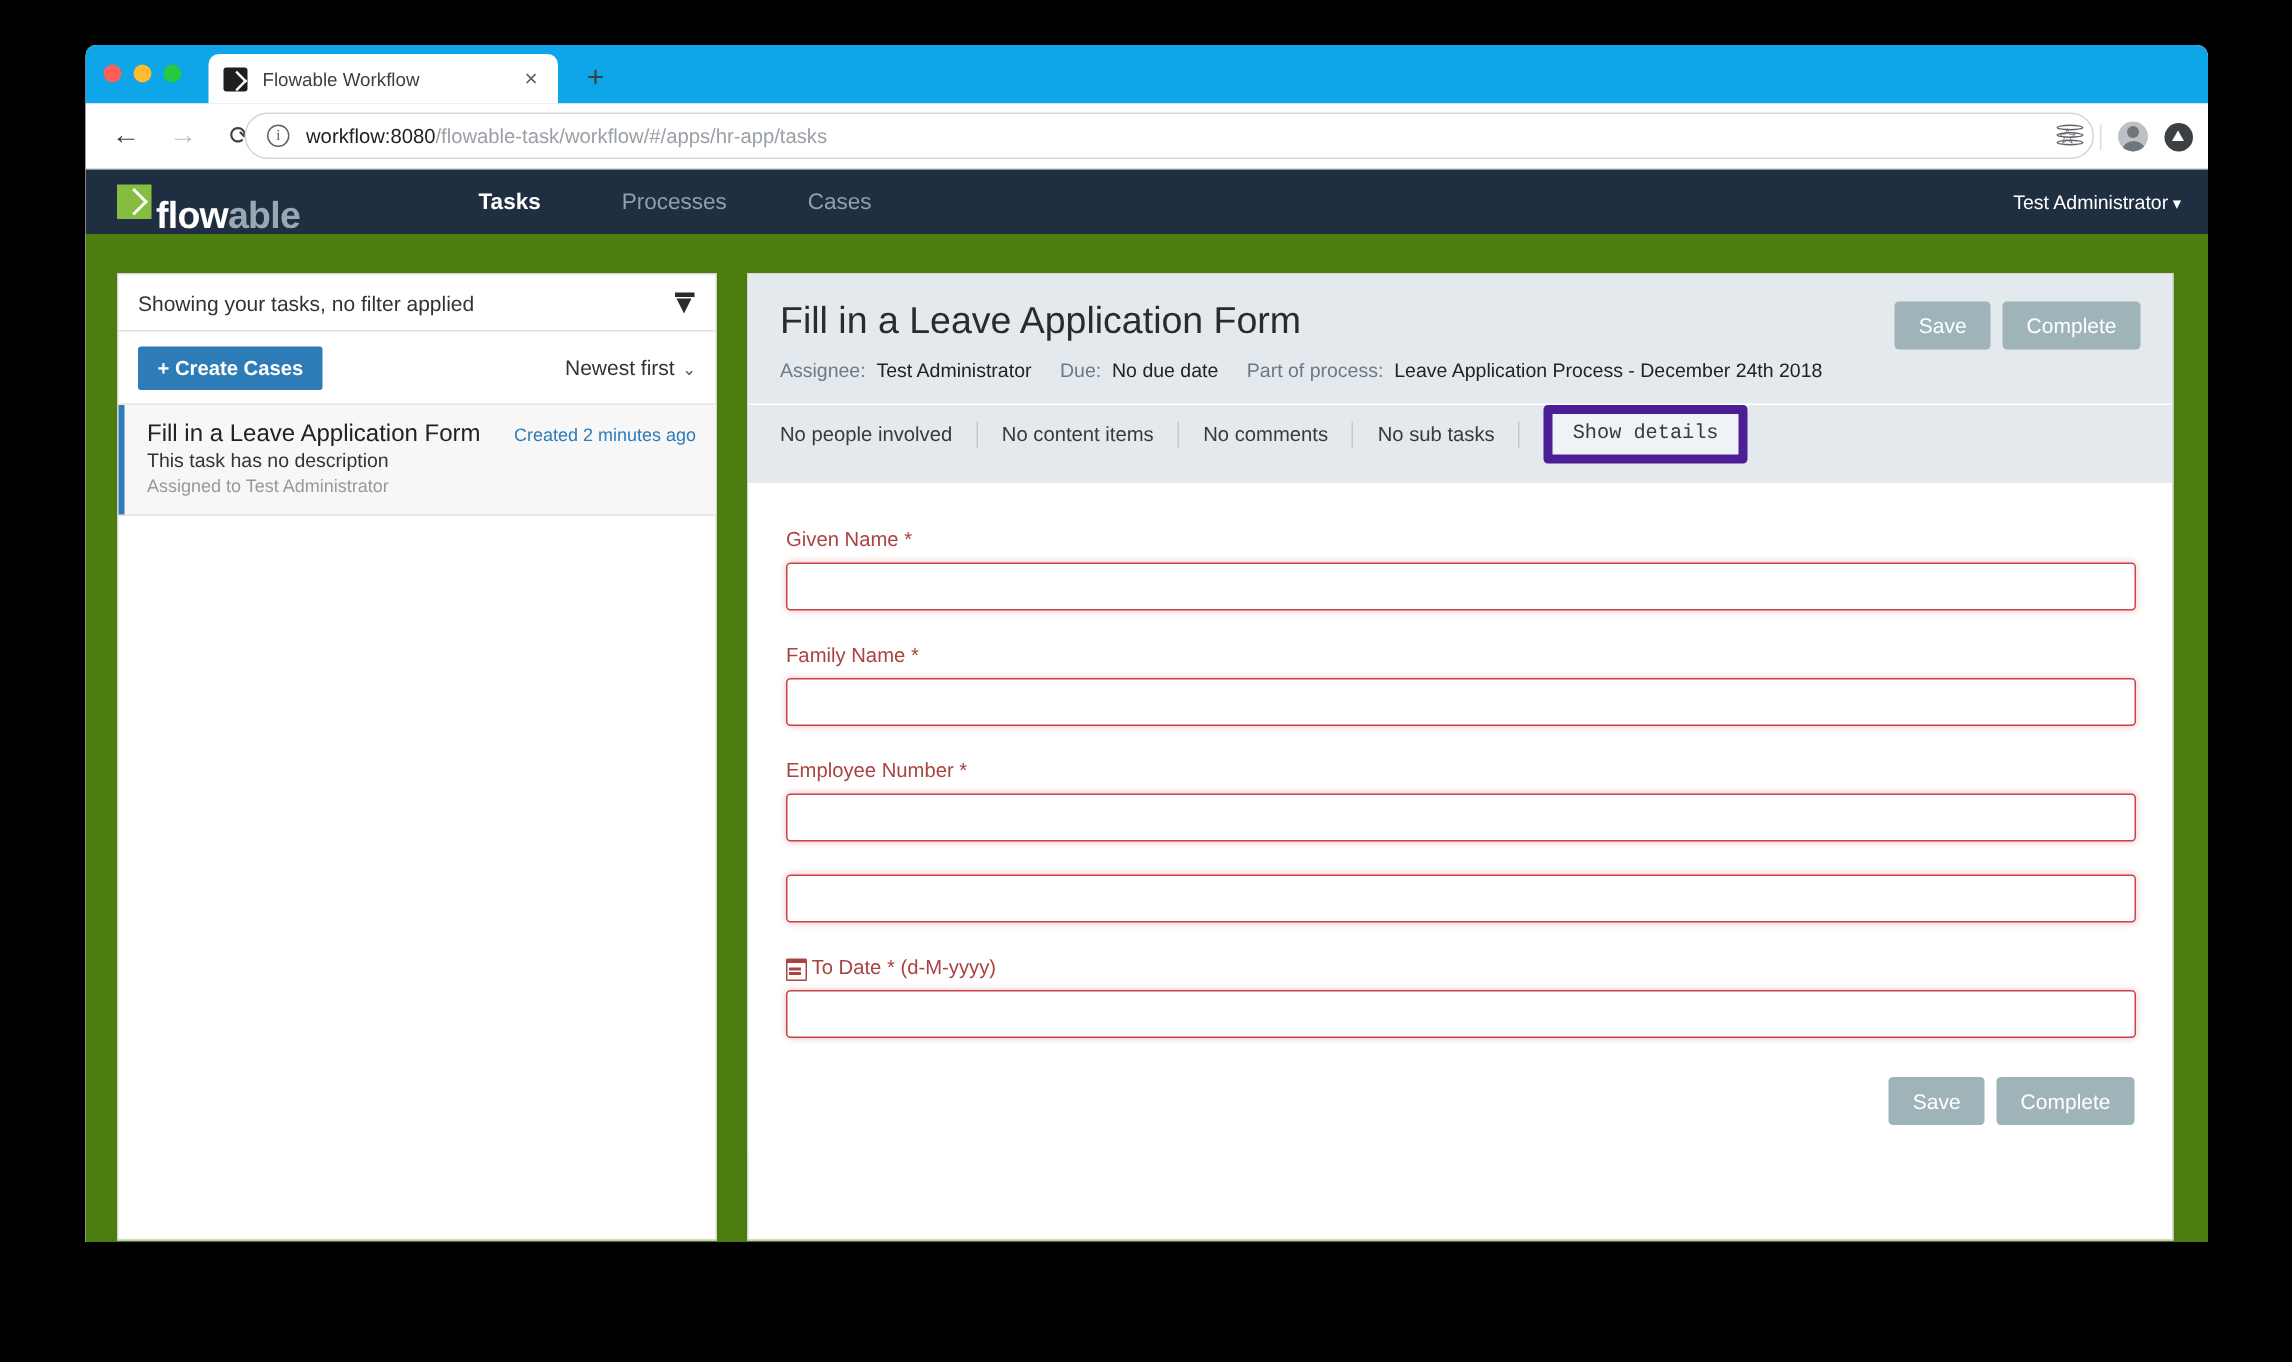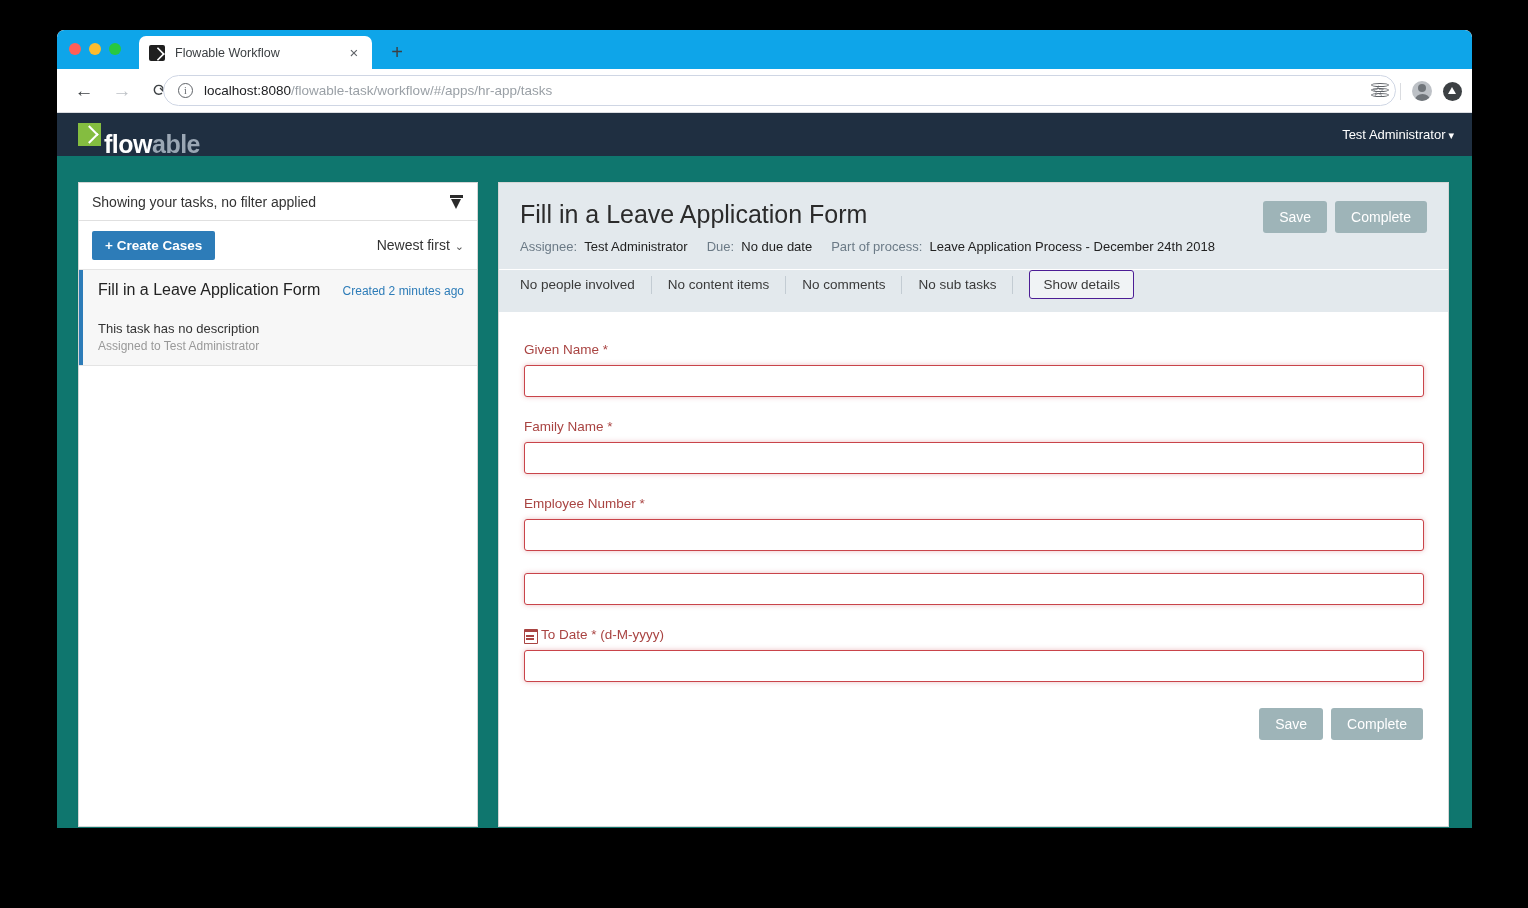--- a/index.html
+++ b/index.html
@@ -247,21 +247,21 @@
     height: 43px; line-height: 43px;
     font-size: 13px;
     color: #ffffff;
   }
   .nav-user .caret { font-size: 11px; margin-left: 3px; }
 
   
   .content {
     position: relative;
     height: 718px;
-    background: #0f766e;
+    background: #4d7c0f;
     padding: 0;
   }
 
   
   .task-panel {
     position: absolute;
     left: 21px; top: 26px;
     width: 400px; height: 645px;
     background: #ffffff;
     border: 1px solid #d5d5d5;
@@ -340,21 +340,21 @@
     font-size: 16px;
     color: #222222;
     flex: 1 1 auto;
   }
   .task-item-time {
     font-size: 12px;
     color: #2d7cb8;
     flex: 0 0 auto;
   }
   .task-item-desc {
-    margin-top: 22px;
+    margin-top: 0;
     font-size: 13px;
     color: #333333;
   }
   .task-item-assignee {
     margin-top: 3px;
     font-size: 12px;
     color: #999999;
   }
 
   
@@ -412,23 +412,24 @@
     padding: 0 16px;
     border-right: 1px solid #c3ccd3;
     line-height: 18px;
   }
   .detail-tab:first-child { padding-left: 0; }
   .show-details-btn {
     margin-left: 16px;
     font-size: 13.5px;
     color: #3a3a3a;
     background: #f0f3f5;
-    border: 1px solid #4c1d95;
+    border: 6px solid #4c1d95;
     border-radius: 3px;
     padding: 6px 13px;
+    font-family: Liberation Mono, monospace;
   }
 
   
   .form-body {
     padding: 30px 25px 20px 25px;
     background: #ffffff;
   }
   .form-group { margin-bottom: 22px; }
   .form-label {
     display: block;
@@ -495,21 +496,21 @@
     </div>
     <div class="new-tab">+</div>
   </div>
 
   <div class="omnibox-row">
     <div class="nav-btn back">←</div>
     <div class="nav-btn forward">→</div>
     <div class="nav-btn reload">⟳</div>
     <div class="omnibox">
       <div class="info-icon">i</div>
-      <div class="url"><span class="host">localhost:8080</span><span>/flowable-task/workflow/#/apps/hr-app/tasks</span></div>
+      <div class="url"><span class="host">workflow:8080</span><span>/flowable-task/workflow/#/apps/hr-app/tasks</span></div>
       <div class="star">☆</div>
     </div>
     <div class="chrome-right">
       <div class="db-icon">
           <span></span>
           <span></span>
           <span></span>
         </div>
       <div class="chrome-sep"></div>
       <div class="avatar-icon"></div>
@@ -517,20 +518,25 @@
     </div>
   </div>
 
   <div class="app">
 
     <div class="navbar">
       <div class="brand">
         <div class="brand-mark"></div>
         <div class="brand-text"><span>flow</span><span class="dim">able</span></div>
       </div>
+      <div class="nav-links">
+        <div class="nav-link active">Tasks</div>
+        <div class="nav-link">Processes</div>
+        <div class="nav-link">Cases</div>
+      </div>
       <div class="nav-user"><span>Test Administrator</span><span class="caret">▾</span></div>
     </div>
 
     <div class="content">
 
       <div class="task-panel">
         <div class="filter-row">
           <div class="filter-text">Showing your tasks, no filter applied</div>
           <div class="filter-icon"></div>
         </div>

